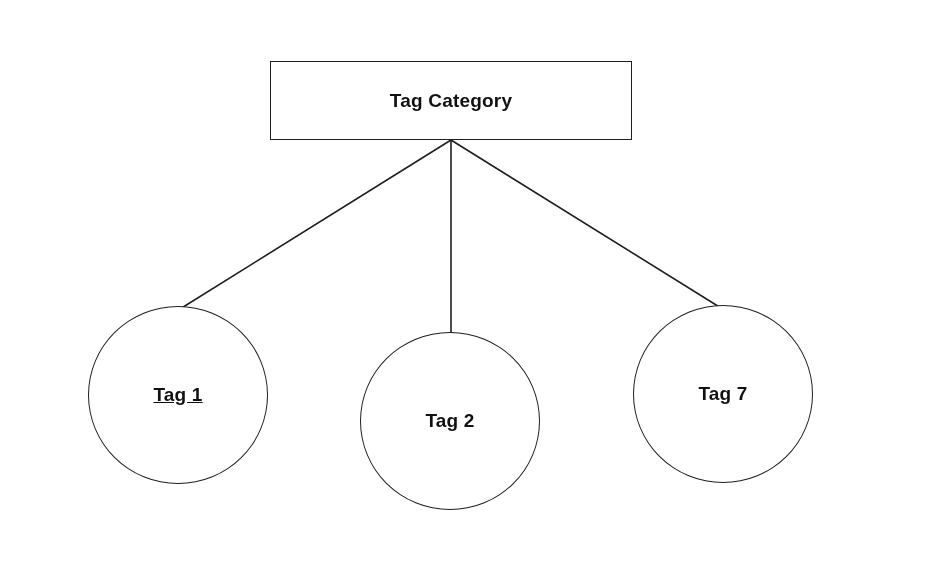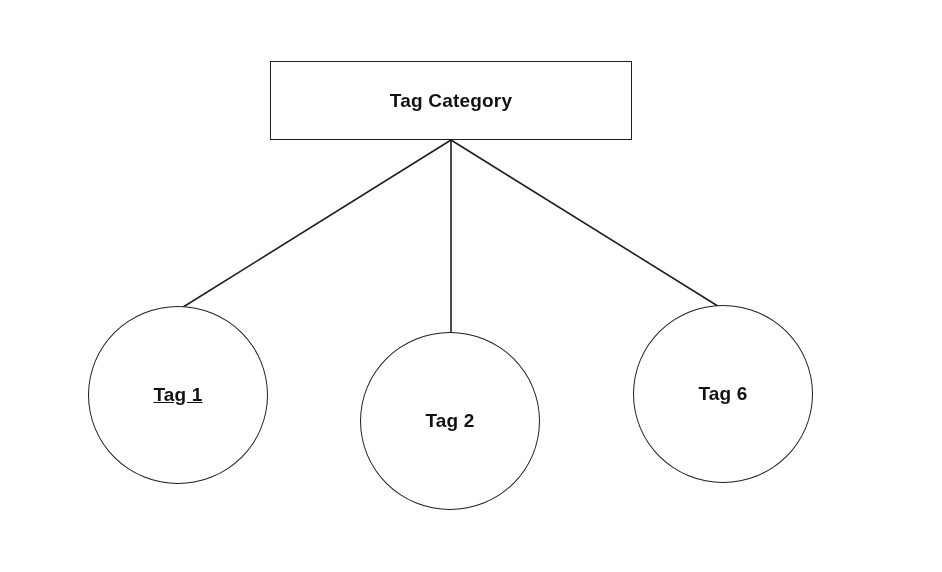--- a/index.html
+++ b/index.html
@@ -72,16 +72,16 @@
 
   <div class="node node-circle c1">
     <span>Tag 1</span>
   </div>
 
   <div class="node node-circle c2">
     <span>Tag 2</span>
   </div>
 
   <div class="node node-circle c3">
-    <span>Tag 6</span>
+    <span>Tag 7</span>
   </div>
 
 </div>
 
 </body></html>

